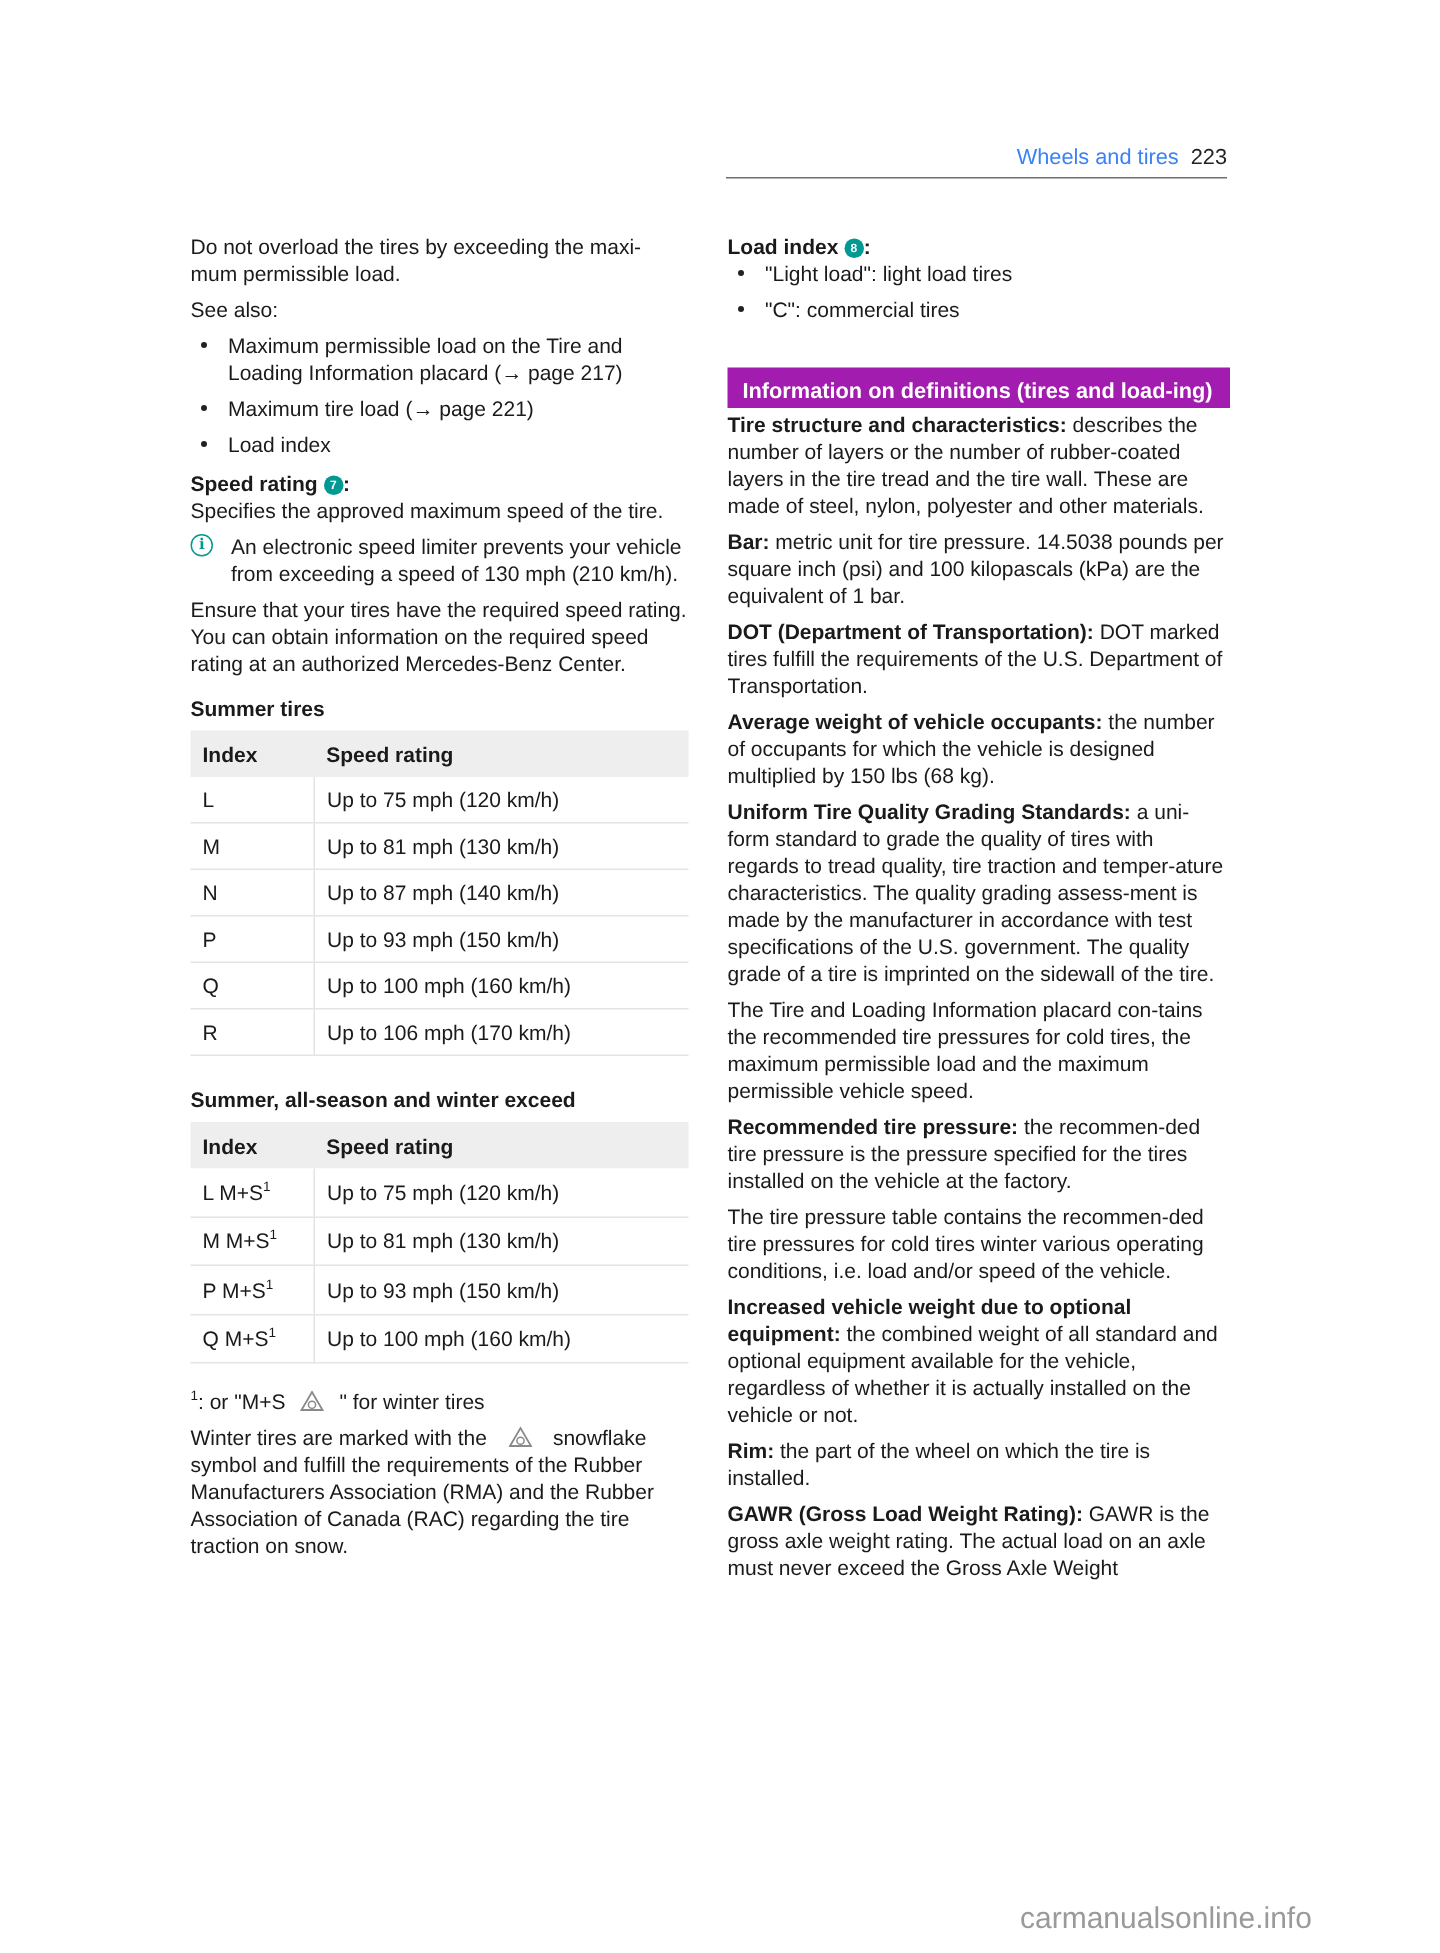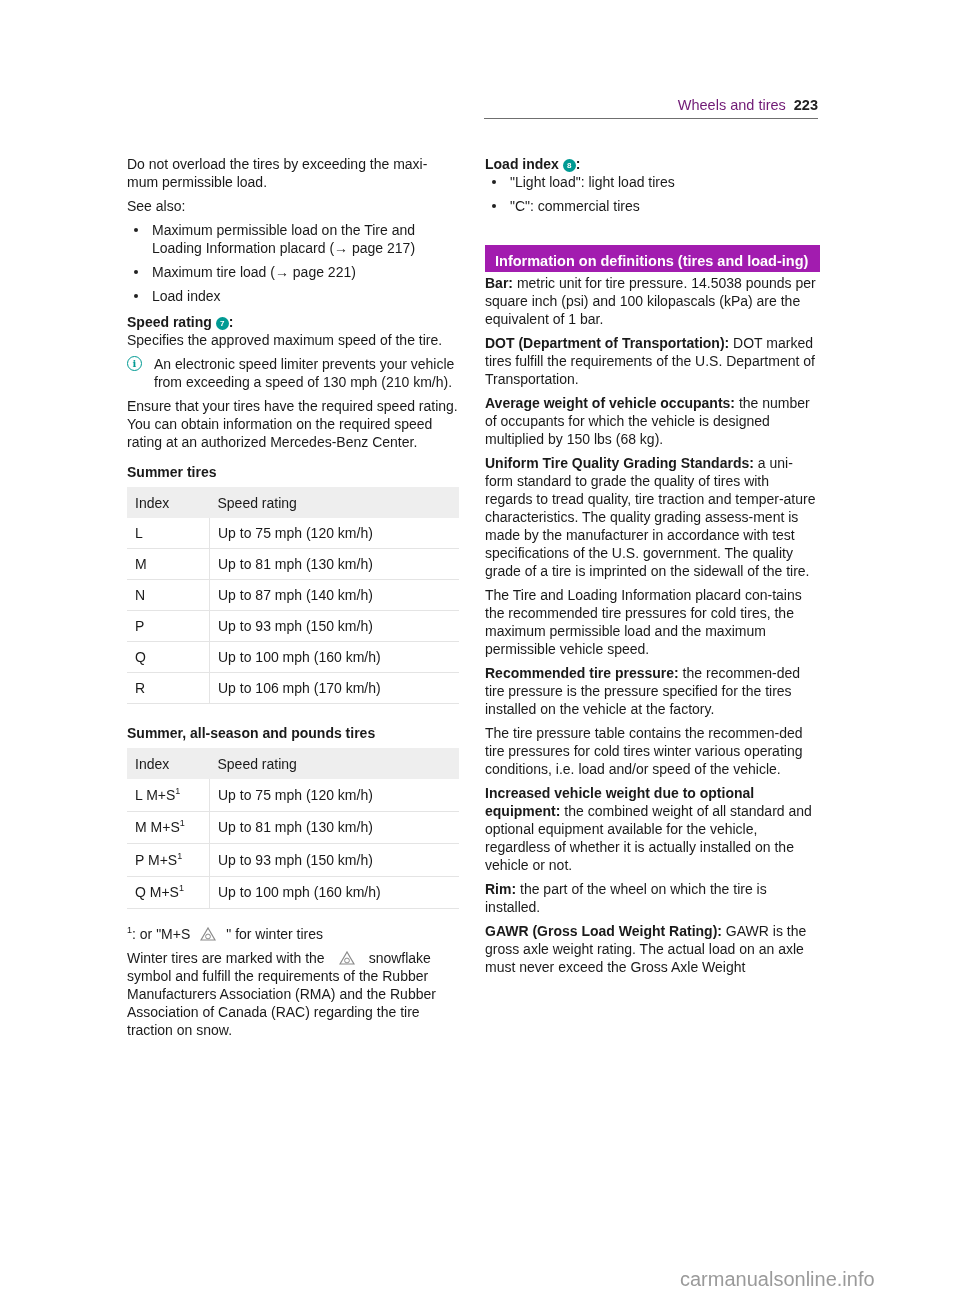--- a/index.html
+++ b/index.html
@@ -5,22 +5,22 @@
   html, body { margin: 0; padding: 0; }
   body {
     width: 960px; height: 1302px; background: #ffffff; position: relative; overflow: hidden;
     font-family: "Liberation Sans", "DejaVu Sans", sans-serif; color: #1a1a1a;
   }
   .header {
     position: absolute; left: 484px; top: 96px; width: 334px; height: 22px;
     border-bottom: 1px solid #6f6f6f; text-align: right;
     font-size: 14.5px; line-height: 18px;
   }
-  .header .title { color: #701a75; margin-right: 8px; }
-  .header .page { font-weight: bold; color: #222; }
+  .header .title { color: #3b82f6; margin-right: 8px; }
+  .header .page { font-weight: normal; color: #222; }
 
   .col { position: absolute; top: 0; width: 340px; font-size: 14px; line-height: 18px; }
   .col-left { left: 127px; }
   .col-right { left: 485px; width: 335px; }
 
   p { margin: 0; }
   .para { margin-bottom: 6px; }
   .b { font-weight: bold; }
 
   ul.bullets { list-style: none; margin: 0; padding: 0; }
@@ -41,21 +41,21 @@
     position: absolute; left: 0; top: 1px; width: 13px; height: 13px; border: 1.3px solid #009a93;
     border-radius: 50%; color: #009a93; font-size: 10px; line-height: 13px; text-align: center;
     font-weight: bold; font-family: "DejaVu Serif", serif;
   }
 
   .tbl-title { font-weight: bold; margin: 12px 0 6px 0; }
   table.spd {
     width: 332px; border-collapse: collapse; font-size: 14px; margin-bottom: 14px;
   }
   table.spd th {
-    background: #eeeeee; text-align: left; font-weight: normal; height: 31px; padding: 0 0 0 8px;
+    background: #eeeeee; text-align: left; font-weight: bold; height: 31px; padding: 0 0 0 8px;
   }
   table.spd td {
     height: 30px; padding: 0 0 0 8px; border-bottom: 1px solid #e4e4e4; background: #fff;
   }
   table.spd td.idx { width: 74px; border-right: 1px solid #e4e4e4; }
   table.spd.tall td { height: 31.5px; }
   sup { font-size: 9px; vertical-align: 6px; line-height: 0; }
 
   .snow-icon {
     display: inline-block; width: 16px; height: 14px; vertical-align: -2px; margin: 0 10px;
@@ -136,21 +136,21 @@
           <td class="idx">Q</td>
           <td>Up to 100 mph (160 km/h)</td>
         </tr>
       <tr>
           <td class="idx">R</td>
           <td>Up to 106 mph (170 km/h)</td>
         </tr>
     </tbody>
   </table>
 
-  <p class="tbl-title" style="margin-top:20px;">Summer, all-season and pounds tires</p>
+  <p class="tbl-title" style="margin-top:20px;">Summer, all-season and winter exceed</p>
   <table class="spd tall">
     <thead>
       <tr>
         <th>Index</th>
         <th>Speed rating</th>
       </tr>
     </thead>
     <tbody>
       <tr>
           <td class="idx"><span>L M+S</span><sup>1</sup></td>
@@ -191,20 +191,21 @@
     <span class="num-badge">8</span>:
   </p>
   <ul class="bullets">
     <li>"Light load": light load tires</li>
     <li>"C": commercial tires</li>
   </ul>
 
   <div class="teal-banner">Information on definitions (tires and load-ing)</div>
 
   <div>
+    <p class="para"><span class="b">Tire structure and characteristics:</span><span> describes the number of layers or the number of rubber-coated layers in the tire tread and the tire wall. These are made of steel, nylon, polyester and other materials.</span></p>
     <p class="para"><span class="b">Bar:</span><span> metric unit for tire pressure. 14.5038 pounds per square inch (psi) and 100 kilopascals (kPa) are the equivalent of 1 bar.</span></p>
     <p class="para"><span class="b">DOT (Department of Transportation):</span><span> DOT marked tires fulfill the requirements of the U.S. Department of Transportation.</span></p>
     <p class="para"><span class="b">Average weight of vehicle occupants:</span><span> the number of occupants for which the vehicle is designed multiplied by 150 lbs (68 kg).</span></p>
     <p class="para"><span class="b">Uniform Tire Quality Grading Standards:</span><span> a uni-form standard to grade the quality of tires with regards to tread quality, tire traction and temper-ature characteristics. The quality grading assess-ment is made by the manufacturer in accordance with test specifications of the U.S. government. The quality grade of a tire is imprinted on the sidewall of the tire.</span></p>
     <p class="para"><span class="b"></span><span>The Tire and Loading Information placard con-tains the recommended tire pressures for cold tires, the maximum permissible load and the maximum permissible vehicle speed.</span></p>
     <p class="para"><span class="b">Recommended tire pressure:</span><span> the recommen-ded tire pressure is the pressure specified for the tires installed on the vehicle at the factory.</span></p>
     <p class="para"><span class="b"></span><span>The tire pressure table contains the recommen-ded tire pressures for cold tires winter various operating conditions, i.e. load and/or speed of the vehicle.</span></p>
     <p class="para"><span class="b">Increased vehicle weight due to optional equipment:</span><span> the combined weight of all standard and optional equipment available for the vehicle, regardless of whether it is actually installed on the vehicle or not.</span></p>
     <p class="para"><span class="b">Rim:</span><span> the part of the wheel on which the tire is installed.</span></p>
     <p class="para"><span class="b">GAWR (Gross Load Weight Rating):</span><span> GAWR is the gross axle weight rating. The actual load on an axle must never exceed the Gross Axle Weight</span></p>

